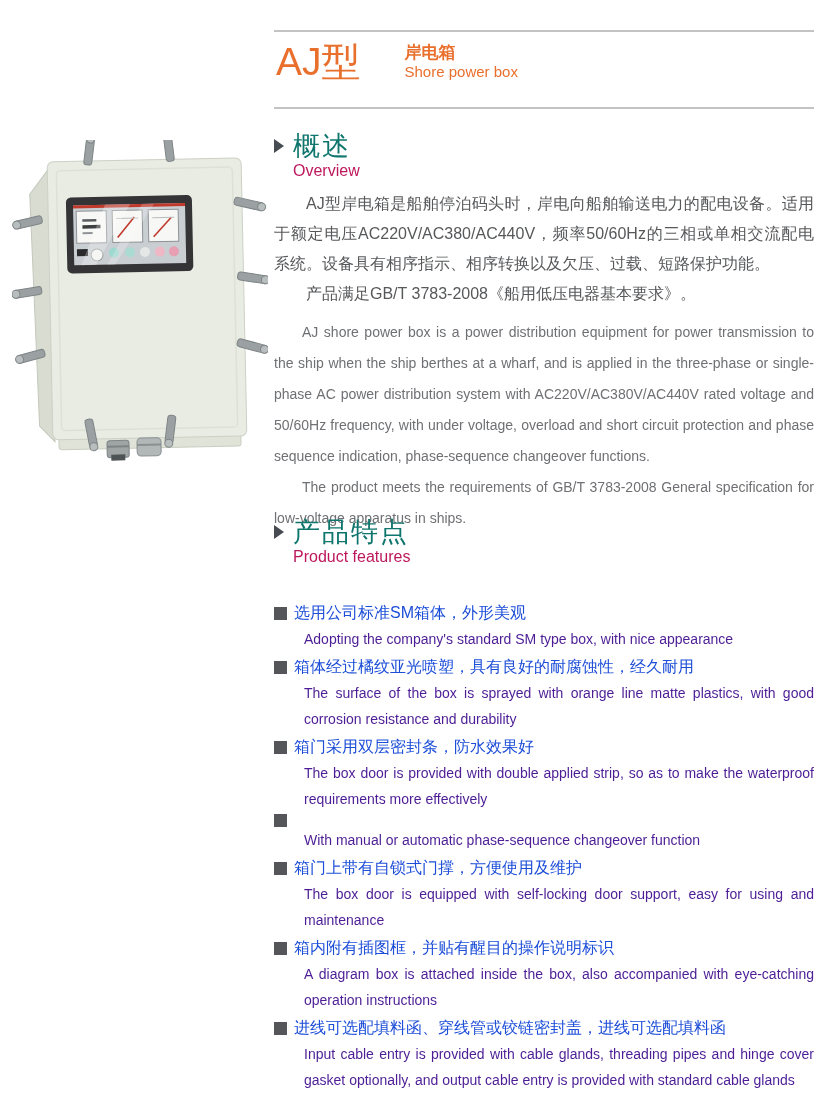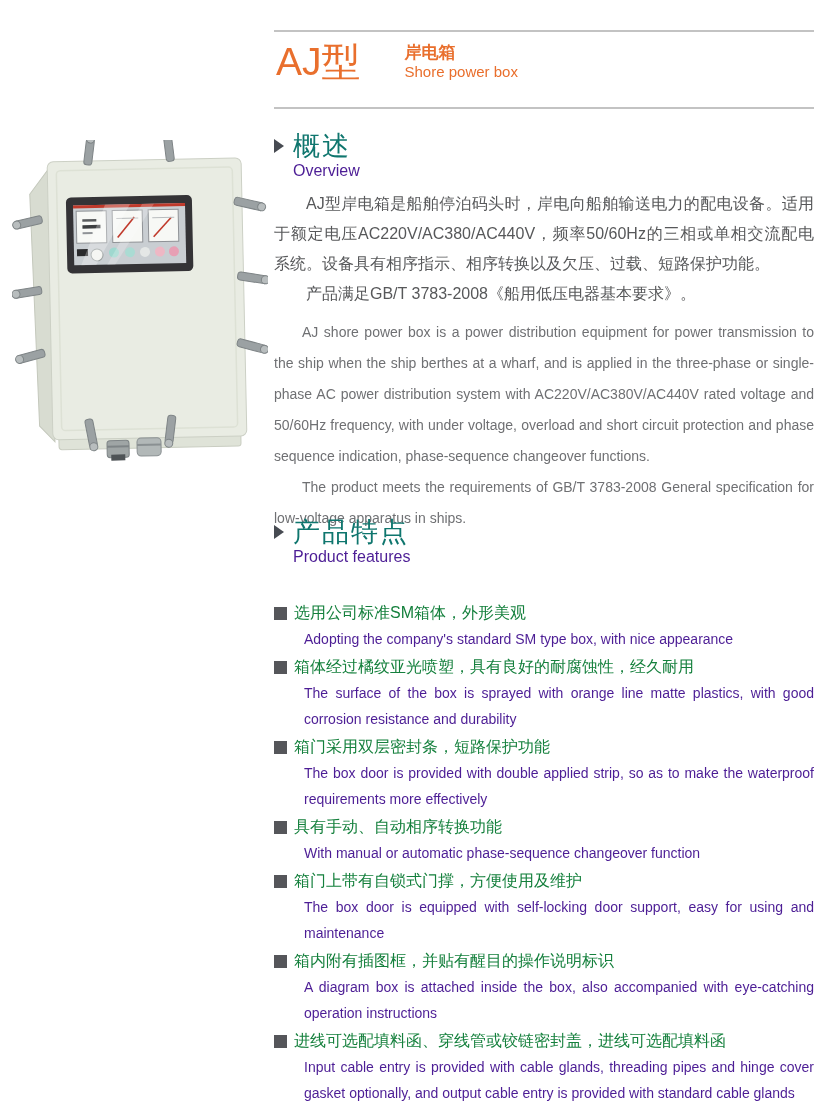--- a/index.html
+++ b/index.html
@@ -17,32 +17,32 @@
   .title-sub{display:flex;flex-direction:column;margin-left:10px;margin-bottom:1px;line-height:1.15;}
   .title-sub-cn{font-size:17px;font-weight:bold;}
   .title-sub-en{font-size:15px;}
 
   
   .section{position:absolute;left:274px;width:540px;}
   .sec-head{display:flex;align-items:flex-start;gap:9px;}
   .tri{width:0;height:0;border-top:7px solid transparent;border-bottom:7px solid transparent;
        border-left:10px solid #474b52;margin-top:8px;flex:none;}
   .sec-titles h2{margin:0;font-size:27px;line-height:30px;font-weight:500;color:#0f766e;letter-spacing:2px;}
-  .sec-sub{font-size:16px;color:#4c1d95;margin-top:1px;}
+  .sec-sub{font-size:16px;color:#be185d;margin-top:1px;}
 
   
   .p-cn{margin:0;font-size:16px;line-height:30px;color:#57585a;text-align:justify;text-indent:2em;}
   .p-cn.first{margin-top:9px;}
   .p-en{margin:0;font-size:14px;line-height:31px;color:#6f7073;text-align:justify;text-indent:2em;}
   .p-en.first{margin-top:8px;}
 
   
   .feature-list{list-style:none;margin:34px 0 0;padding:0;}
   .feature{margin:0 0 2px;}
-  .f-cn{display:flex;align-items:center;gap:7px;font-size:16px;line-height:26px;color:#15803d;}
+  .f-cn{display:flex;align-items:center;gap:7px;font-size:16px;line-height:26px;color:#1d4ed8;}
   .sq{width:13px;height:13px;background:#55565a;flex:none;}
   .f-en{font-size:14px;line-height:26px;color:#4c1d95;text-align:justify;margin-left:30px;}
 
   
   .product-photo{position:absolute;left:12px;top:140px;width:256px;height:322px;margin:0;}
   .product-photo svg{display:block;width:100%;height:100%;}
 </style>
 </head>
 <body>
 
@@ -196,28 +196,27 @@
       <li class="feature">
         <div class="f-cn">
             <span class="sq"></span>
             <span>箱体经过橘纹亚光喷塑，具有良好的耐腐蚀性，经久耐用</span>
           </div>
         <div class="f-en">The surface of the box is sprayed with orange line matte plastics, with good corrosion resistance and durability</div>
       </li>
       <li class="feature">
         <div class="f-cn">
             <span class="sq"></span>
-            <span>箱门采用双层密封条，短路保护功能</span>
+            <span>箱门采用双层密封条，防水效果好</span>
           </div>
         <div class="f-en">The box door is provided with double applied strip, so as to make the waterproof requirements more effectively</div>
       </li>
       <li class="feature">
         <div class="f-cn">
             <span class="sq"></span>
-            <span>具有手动、自动相序转换功能</span>
           </div>
         <div class="f-en">With manual or automatic phase-sequence changeover function</div>
       </li>
       <li class="feature">
         <div class="f-cn">
             <span class="sq"></span>
             <span>箱门上带有自锁式门撑，方便使用及维护</span>
           </div>
         <div class="f-en">The box door is equipped with self-locking door support, easy for using and maintenance</div>
       </li>

